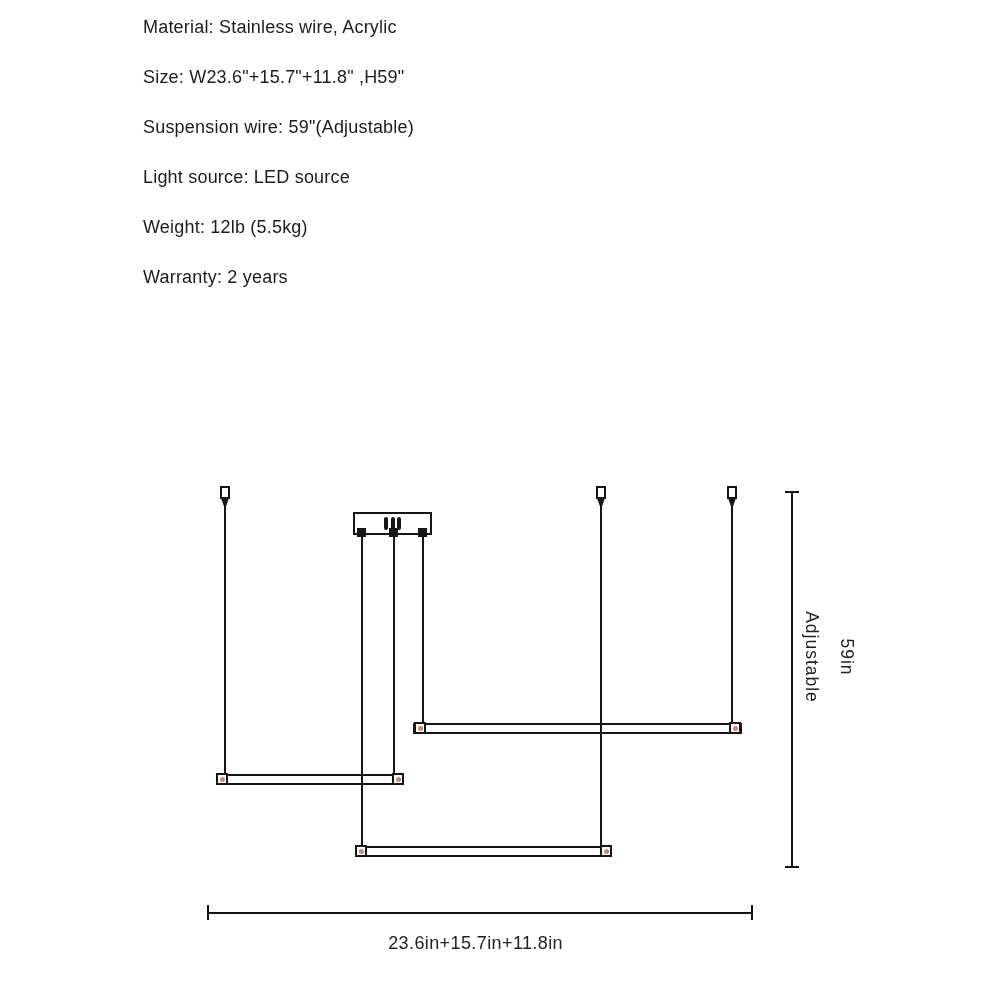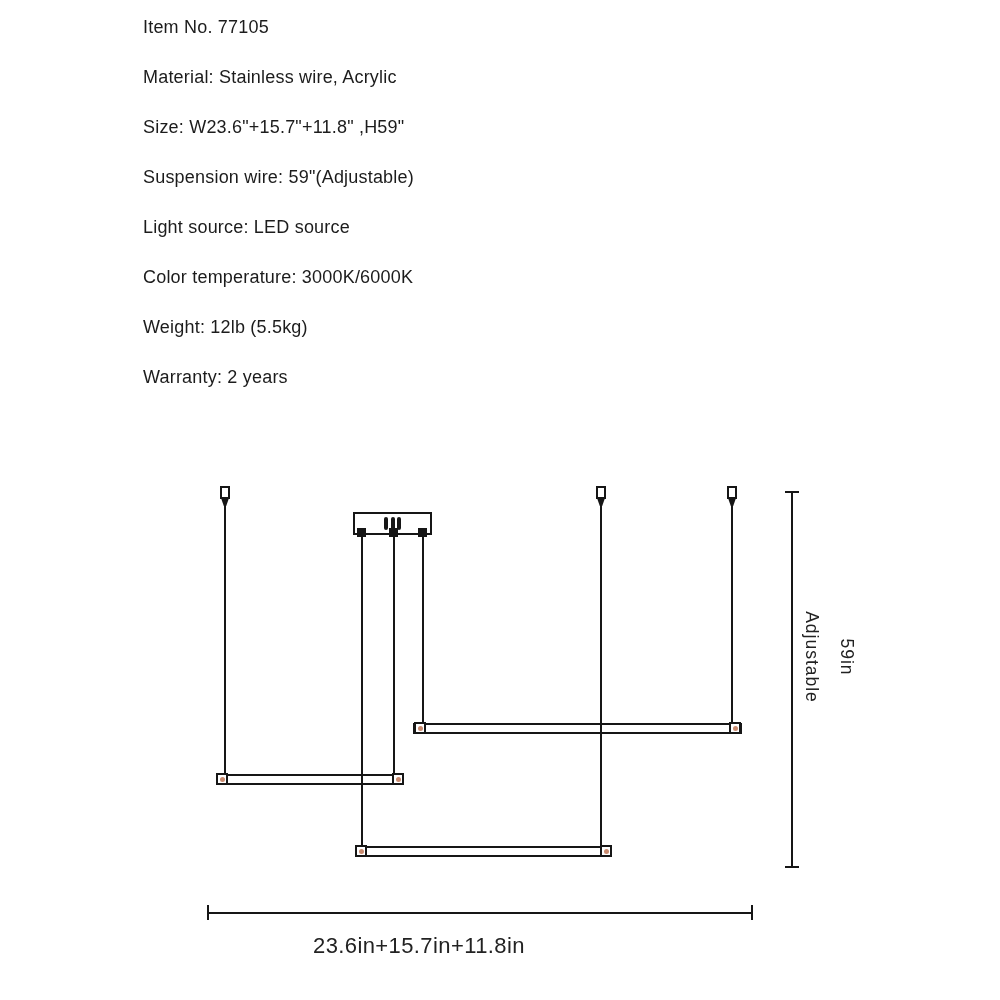--- a/index.html
+++ b/index.html
@@ -51,34 +51,32 @@
   .end-dot{width:5px;height:5px;border-radius:50%;background:var(--dot-color);}
 
   .dim-line{background:var(--line-color);z-index:1;}
 
   .height-label{
     left:769px;top:622px;width:120px;height:70px;
     transform:rotate(90deg);text-align:center;z-index:1;
     font-size:17.5px;line-height:35px;letter-spacing:1px;color:#222;
   }
   .width-label{
-    left:313px;top:933px;width:250px;text-align:left;
-    font-size:22px;letter-spacing:0.4px;color:#222;z-index:1;
+    left:313px;top:933px;width:250px;text-align:right;
+    font-size:18px;letter-spacing:0.4px;color:#222;z-index:1;
   }
 </style>
 </head>
 <body>
 
 <div class="abs spec-list">
-  <div class="spec-line">Item No. 77105</div>
   <div class="spec-line">Material: Stainless wire, Acrylic</div>
   <div class="spec-line">Size: W23.6"+15.7"+11.8" ,H59"</div>
   <div class="spec-line">Suspension wire: 59"(Adjustable)</div>
   <div class="spec-line">Light source: LED source</div>
-  <div class="spec-line">Color temperature: 3000K/6000K</div>
   <div class="spec-line">Weight: 12lb (5.5kg)</div>
   <div class="spec-line">Warranty: 2 years</div>
 </div>
 
 <div class="abs" style="left:0;top:0;width:1000px;height:1000px;">
 
   <div class="abs anchor-outer" style="left:220px;top:486px;"></div>
   <div class="abs anchor-wedge" style="left:221px;top:498px;"></div>
   <div class="abs anchor-outer" style="left:596px;top:486px;"></div>
   <div class="abs anchor-wedge" style="left:597px;top:498px;"></div>

